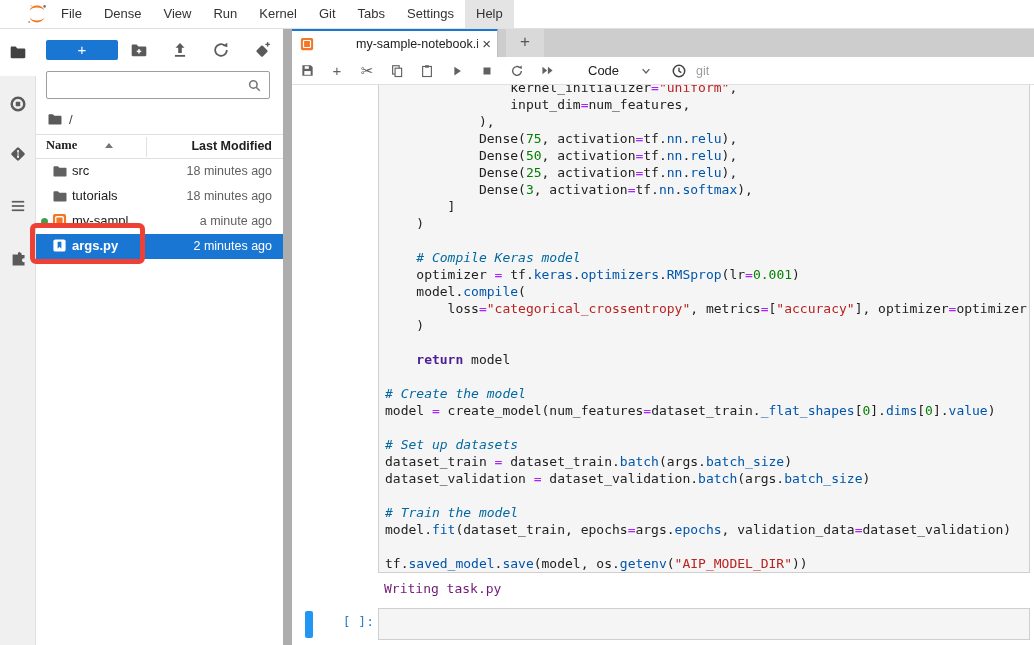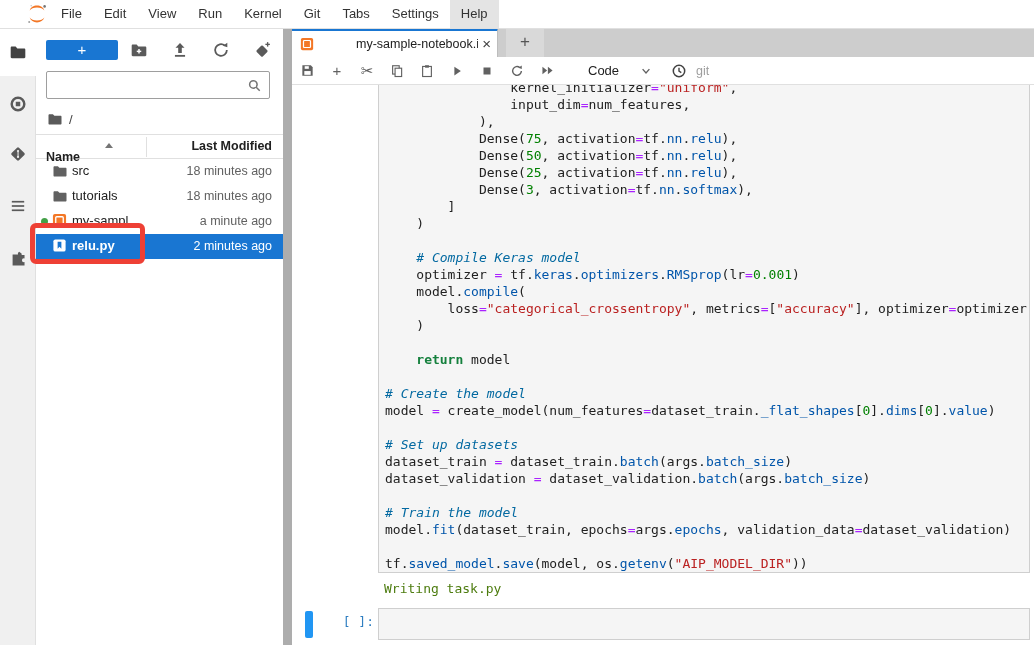--- a/index.html
+++ b/index.html
@@ -29,21 +29,21 @@
     border:1px solid #9e9e9e;border-radius:2px;background:#fff;}
   .fp-filter input{border:none;outline:none;width:190px;height:24px;margin:1px 0 0 8px;
     font-size:13px;font-family:"Liberation Sans",sans-serif;color:#333;background:transparent;}
   .fp-filter input::placeholder{color:#8d8d8d;}
   .fp-filter .srch{position:absolute;right:7px;top:6px;width:15px;height:15px;color:#757575;}
   .fp-breadcrumb{position:absolute;left:11px;top:82px;height:18px;display:flex;align-items:center;
     font-size:13px;color:#424242;}
   .fp-breadcrumb .bc-folder{width:16px;height:16px;color:#5a5a5a;margin-right:6px;}
   .fp-header{position:absolute;left:0;top:106px;width:247px;height:25px;box-sizing:border-box;
     border-top:1px solid #e0e0e0;border-bottom:1px solid #e0e0e0;font-size:12.5px;font-weight:bold;color:#212121;}
-  .fp-header .h-name{position:absolute;left:10px;top:15px;}
+  .fp-header .h-name{position:absolute;left:10px;top:3px;font-family:Liberation Serif, serif;}
   .fp-header .h-sort{position:absolute;left:69px;top:8px;width:0;height:0;
     border-left:4px solid transparent;border-right:4px solid transparent;border-bottom:5px solid #757575;}
   .fp-header .h-div{position:absolute;left:110px;top:2px;width:1px;height:20px;background:#e0e0e0;}
   .fp-header .h-mod{position:absolute;right:11px;top:4px;}
   .file-list{position:absolute;left:0;top:131px;width:247px;}
   .file-row{position:relative;height:25px;font-size:13px;color:#212121;}
   .file-row .f-icon{position:absolute;left:16px;top:4px;width:16px;height:16px;color:#616161;}
   .file-row .f-name{position:absolute;left:36px;top:4px;max-width:100px;overflow:hidden;white-space:nowrap;}
   .file-row .f-mod{position:absolute;right:11px;top:5px;font-size:12.5px;color:#616161;}
   .file-row .run-dot{position:absolute;left:5px;top:9px;width:7px;height:7px;border-radius:50%;background:#43a047;}
@@ -74,23 +74,23 @@
   .git-label{margin-left:4px;font-size:12.5px;color:#9e9e9e;}
   .nbcontent{position:absolute;left:0;top:57px;width:742px;height:560px;background:#fff;overflow:hidden;}
   .cell-input{position:absolute;left:86px;width:652px;box-sizing:border-box;
     background:#f5f5f5;border:1px solid #cfcfcf;}
   .cell-input.main-cell{top:-7px;height:495px;}
   .code{padding:0 0 0 6px;font-family:"DejaVu Sans Mono","Liberation Mono",monospace;
     font-size:13px;line-height:17px;white-space:pre;color:#212121;}
   .cline{height:17px;}
   .cm-t{color:#212121;} .cm-o{color:#AA22FF;} .cm-s{color:#BA2121;}
   .cm-n{color:#008000;} .cm-p{color:#0055aa;}
-  .cm-c{color:#0369a1;font-style:italic;} .cm-k{color:#15803d;font-weight:bold;}
+  .cm-c{color:#0369a1;font-style:italic;} .cm-k{color:#4c1d95;font-weight:bold;}
   .cell-output{position:absolute;left:92px;top:496px;width:640px;
-    font-family:"DejaVu Sans Mono","Liberation Mono",monospace;font-size:13px;color:#4d7c0f;}
+    font-family:"DejaVu Sans Mono","Liberation Mono",monospace;font-size:13px;color:#701a75;}
   .collapser{position:absolute;left:13px;top:526px;width:8px;height:27px;background:#2196f3;border-radius:2px;}
   .empty-prompt{position:absolute;left:28px;top:529px;width:54px;text-align:right;
     font-family:"DejaVu Sans Mono","Liberation Mono",monospace;font-size:13px;color:#307fc1;}
   .empty-input{position:absolute;left:86px;top:523px;width:652px;height:32px;box-sizing:border-box;
     background:#f5f5f5;border:1px solid #cfcfcf;}
   
   .annotation{position:absolute;left:30px;top:223px;width:115px;height:41px;box-sizing:border-box;
     border:5px solid #ee4035;border-radius:6px;z-index:50;pointer-events:none;}
 </style>
 </head>
@@ -99,21 +99,21 @@
 <div class="menubar">
   <svg class="logo" viewBox="0 0 22 22">
     <path d="M11 4.4c3.3 0 6.1 1.2 7.3 3C17.4 4.6 14.4 2.6 11 2.6S4.6 4.6 3.7 7.4c1.2-1.8 4-3 7.3-3z" fill="#f37726"></path>
     <path d="M11 17.6c-3.3 0-6.1-1.2-7.3-3 .9 2.8 3.9 4.8 7.3 4.8s6.4-2 7.3-4.8c-1.2 1.8-4 3-7.3 3z" fill="#f37726"></path>
     <circle cx="18.6" cy="3.4" r="1.3" fill="#757575"></circle>
     <circle cx="3.2" cy="19" r="1" fill="#9e9e9e"></circle>
     <circle cx="5.2" cy="2.8" r="0.7" fill="#bdbdbd"></circle>
   </svg>
   <div id="menu-items" style="display: flex;">
       <div class="menu-item">File</div>
-      <div class="menu-item">Edit</div>
+      <div class="menu-item">Dense</div>
       <div class="menu-item">View</div>
       <div class="menu-item">Run</div>
       <div class="menu-item">Kernel</div>
       <div class="menu-item">Git</div>
       <div class="menu-item">Tabs</div>
       <div class="menu-item">Settings</div>
       <div class="menu-item active">Help</div>
     </div>
 </div>
 
@@ -231,21 +231,21 @@
             <rect x="4" y="4" width="8" height="8" rx="1" fill="none" stroke="#fff" stroke-width="1.4"></rect>
           </svg></span>
         <span class="f-name">my-sampl</span>
         <span class="f-mod">a minute ago</span>
       </div>
       <div class="file-row selected">
         <span class="f-icon"><svg viewBox="0 0 16 16" width="15" height="15">
             <rect x="1.5" y="1.5" width="13" height="13" rx="2" fill="#fff"></rect>
             <polygon points="6,4 10,4 10,11.4 8,9.4 6,11.4" fill="#1976d2"></polygon>
           </svg></span>
-        <span class="f-name">relu.py</span>
+        <span class="f-name">args.py</span>
         <span class="f-mod">2 minutes ago</span>
       </div>
     </div>
 </div>
 
 <div class="splitter"></div>
 
 <div class="main">
   <div class="tabbar">
     <div class="tab">

